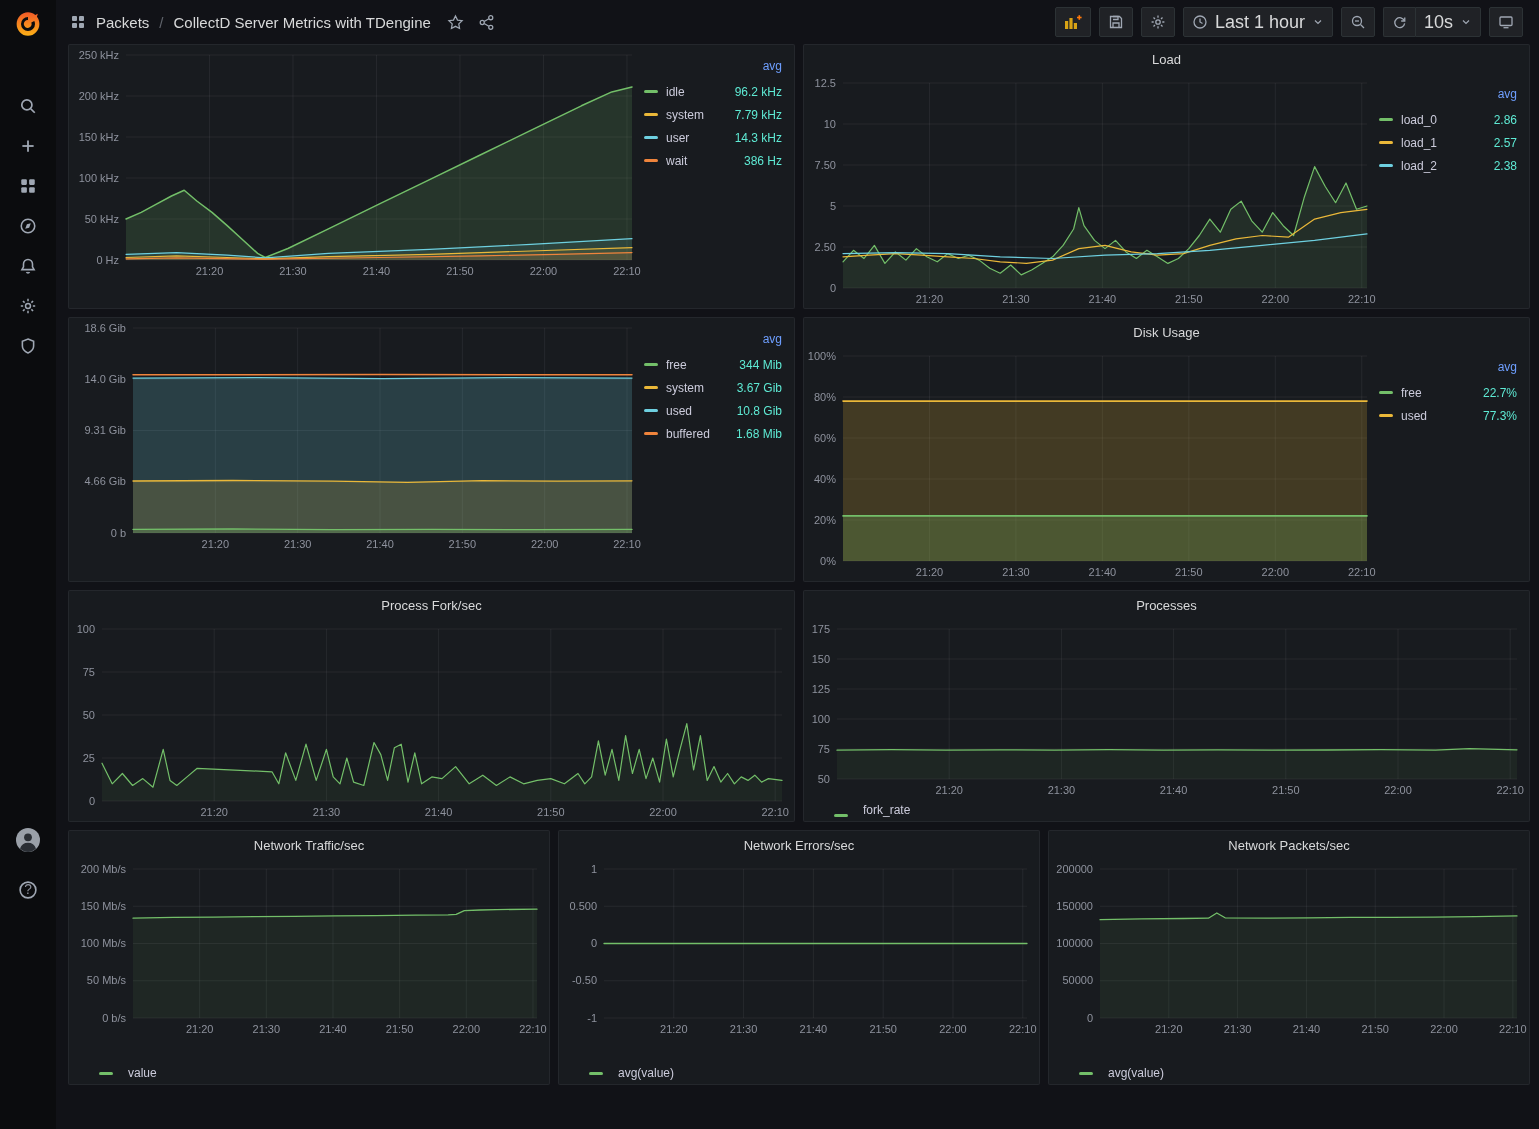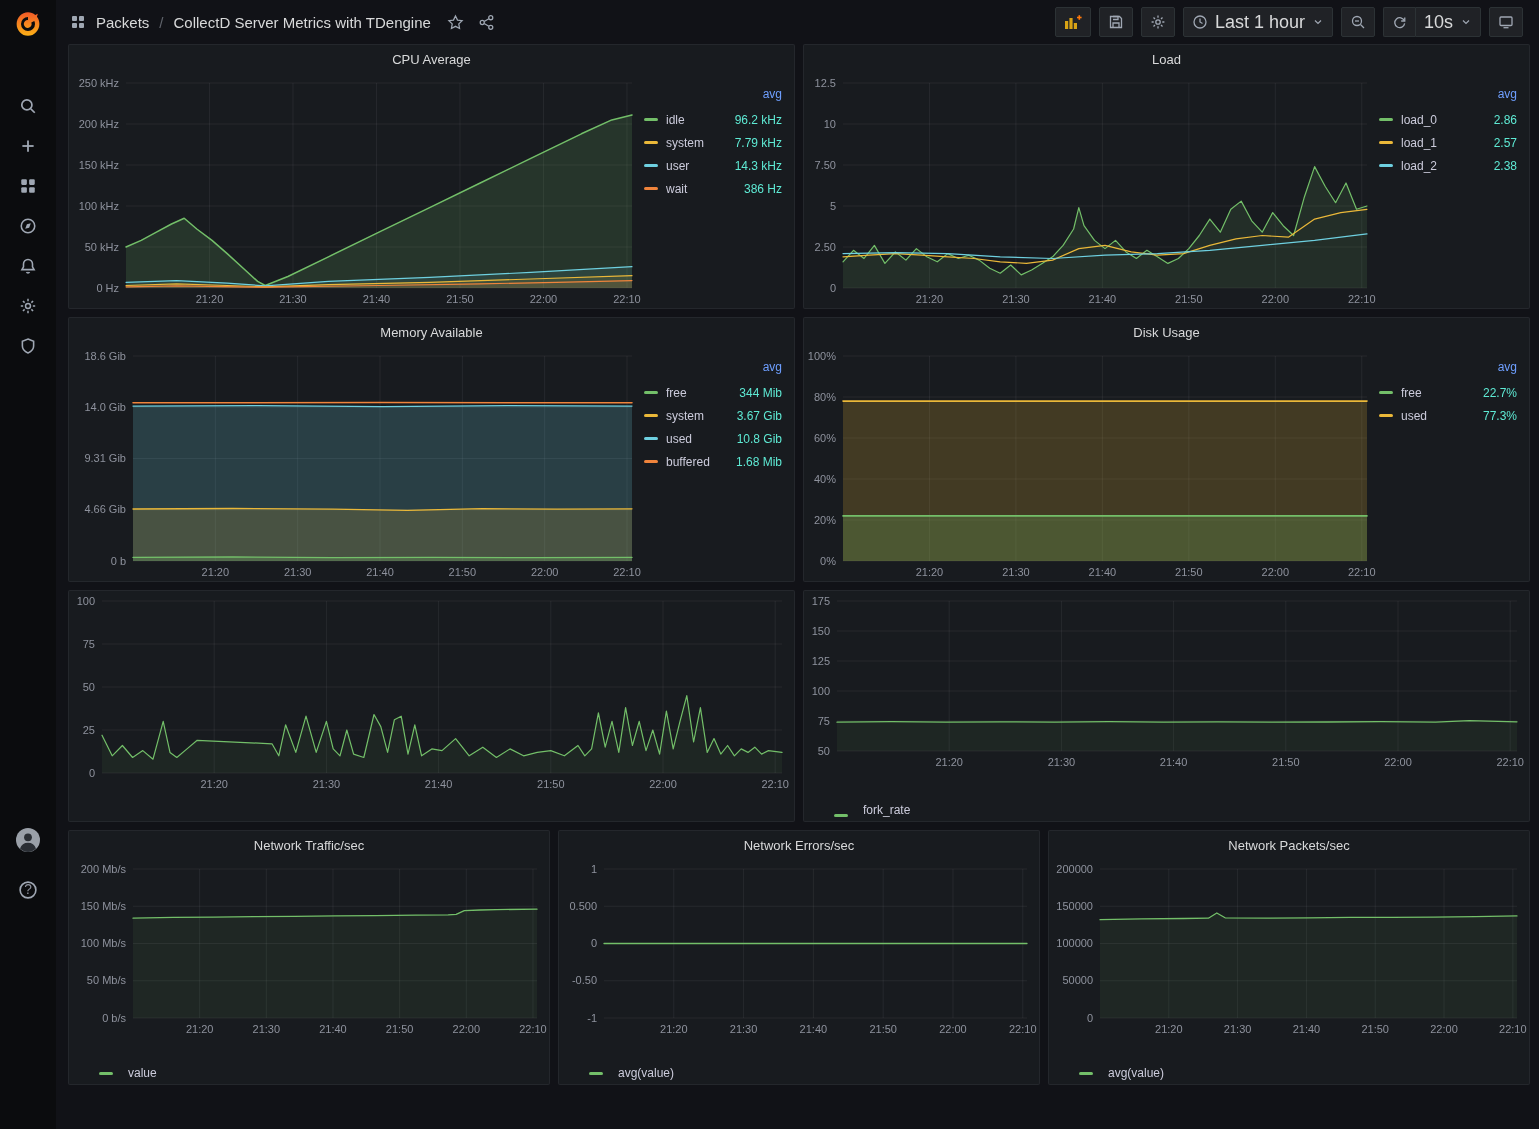--- a/index.html
+++ b/index.html
@@ -215,23 +215,20 @@
           </svg>
       </div>
     </div>
   </header>
 
 
   <div class="grid">
 
     <div class="row h265">
       <section class="panel">
-        <header class="panel-header">
-            <span class="panel-title">CPU Average</span>
-          </header>
         <div class="panel-body">
           <div class="chart">
               <svg width="575" height="235">
                 <line x1="57" y1="10" x2="563" y2="10" stroke="rgba(204,204,220,0.08)"></line>
                 <text x="50" y="13.5" text-anchor="end">250 kHz</text>
                 <line x1="57" y1="51" x2="563" y2="51" stroke="rgba(204,204,220,0.08)"></line>
                 <text x="50" y="54.5" text-anchor="end">200 kHz</text>
                 <line x1="57" y1="92" x2="563" y2="92" stroke="rgba(204,204,220,0.08)"></line>
                 <text x="50" y="95.5" text-anchor="end">150 kHz</text>
                 <line x1="57" y1="133" x2="563" y2="133" stroke="rgba(204,204,220,0.08)"></line>
@@ -355,23 +352,20 @@
                 </span>
                 <span class="lg-val">2.38</span>
               </div>
             </aside>
         </div>
       </section>
     </div>
 
     <div class="row h265">
       <section class="panel">
-        <header class="panel-header">
-            <span class="panel-title">Memory Available</span>
-          </header>
         <div class="panel-body">
           <div class="chart">
               <svg width="575" height="235">
                 <line x1="64" y1="10" x2="563" y2="10" stroke="rgba(204,204,220,0.08)"></line>
                 <text x="57" y="13.5" text-anchor="end">18.6 Gib</text>
                 <line x1="64" y1="61.25" x2="563" y2="61.25" stroke="rgba(204,204,220,0.08)"></line>
                 <text x="57" y="64.75" text-anchor="end">14.0 Gib</text>
                 <line x1="64" y1="112.5" x2="563" y2="112.5" stroke="rgba(204,204,220,0.08)"></line>
                 <text x="57" y="116" text-anchor="end">9.31 Gib</text>
                 <line x1="64" y1="163.75" x2="563" y2="163.75" stroke="rgba(204,204,220,0.08)"></line>
@@ -485,20 +479,23 @@
                 </span>
                 <span class="lg-val">77.3%</span>
               </div>
             </aside>
         </div>
       </section>
     </div>
 
     <div class="row h232">
       <section class="panel">
+        <header class="panel-header">
+            <span class="panel-title">Process Fork/sec</span>
+          </header>
         <div class="panel-body">
           <div class="chart">
               <svg width="725" height="202">
                 <line x1="33" y1="10" x2="713" y2="10" stroke="rgba(204,204,220,0.08)"></line>
                 <text x="26" y="13.5" text-anchor="end">100</text>
                 <line x1="33" y1="53" x2="713" y2="53" stroke="rgba(204,204,220,0.08)"></line>
                 <text x="26" y="56.5" text-anchor="end">75</text>
                 <line x1="33" y1="96" x2="713" y2="96" stroke="rgba(204,204,220,0.08)"></line>
                 <text x="26" y="99.5" text-anchor="end">50</text>
                 <line x1="33" y1="139" x2="713" y2="139" stroke="rgba(204,204,220,0.08)"></line>
@@ -517,20 +514,23 @@
                 <text x="594" y="197" text-anchor="middle">22:00</text>
                 <line x1="706.2" y1="10" x2="706.2" y2="182" stroke="rgba(204,204,220,0.08)"></line>
                 <text x="706.2" y="197" text-anchor="middle">22:10</text>
                 <path d="M33.0,144.2L43.2,164.8L53.4,154.5L63.6,166.5L73.8,159.6L84.0,168.2L94.2,130.4L101.0,161.4L107.8,166.5L118.0,157.9L128.2,149.3L203.0,152.8L209.8,164.8L216.6,133.8L226.8,161.4L237.0,125.2L247.2,161.4L257.4,130.4L264.2,157.9L271.0,164.8L277.8,139.0L284.6,163.1L294.8,166.5L305.0,123.5L311.8,135.6L318.6,161.4L325.4,128.7L332.2,125.2L339.0,163.1L345.8,133.8L352.6,164.8L362.8,157.9L373.0,159.6L386.6,147.6L400.2,164.8L413.8,156.2L427.4,166.5L441.0,157.9L454.6,164.8L468.2,161.4L481.8,159.6L495.4,164.8L509.0,154.5L515.8,164.8L522.6,157.9L529.4,121.8L536.2,156.2L543.0,130.4L549.8,161.4L556.6,116.6L563.4,154.5L570.2,130.4L577.0,159.6L583.8,139.0L590.6,163.1L597.4,120.1L604.2,157.9L611.0,130.4L617.8,104.6L624.6,151.0L631.4,116.6L638.2,161.4L645.0,147.6L651.8,163.1L658.6,154.5L665.4,164.8L672.2,157.9L679.0,161.4L685.8,156.2L692.6,163.1L699.4,159.6L713.0,161.4L713.0,182.0L33.0,182.0Z" fill="#73bf69" fill-opacity="0.07" stroke="none"></path>
                 <path d="M33.0,144.2L43.2,164.8L53.4,154.5L63.6,166.5L73.8,159.6L84.0,168.2L94.2,130.4L101.0,161.4L107.8,166.5L118.0,157.9L128.2,149.3L203.0,152.8L209.8,164.8L216.6,133.8L226.8,161.4L237.0,125.2L247.2,161.4L257.4,130.4L264.2,157.9L271.0,164.8L277.8,139.0L284.6,163.1L294.8,166.5L305.0,123.5L311.8,135.6L318.6,161.4L325.4,128.7L332.2,125.2L339.0,163.1L345.8,133.8L352.6,164.8L362.8,157.9L373.0,159.6L386.6,147.6L400.2,164.8L413.8,156.2L427.4,166.5L441.0,157.9L454.6,164.8L468.2,161.4L481.8,159.6L495.4,164.8L509.0,154.5L515.8,164.8L522.6,157.9L529.4,121.8L536.2,156.2L543.0,130.4L549.8,161.4L556.6,116.6L563.4,154.5L570.2,130.4L577.0,159.6L583.8,139.0L590.6,163.1L597.4,120.1L604.2,157.9L611.0,130.4L617.8,104.6L624.6,151.0L631.4,116.6L638.2,161.4L645.0,147.6L651.8,163.1L658.6,154.5L665.4,164.8L672.2,157.9L679.0,161.4L685.8,156.2L692.6,163.1L699.4,159.6L713.0,161.4" fill="none" stroke="#73bf69" stroke-width="1.2" stroke-linejoin="round" stroke-linecap="round"></path>
               </svg>
             </div>
         </div>
       </section>
       <section class="panel">
+        <header class="panel-header">
+            <span class="panel-title">Processes</span>
+          </header>
         <div class="panel-body">
           <div class="chart">
               <svg width="725" height="180">
                 <line x1="33" y1="10" x2="713" y2="10" stroke="rgba(204,204,220,0.08)"></line>
                 <text x="26" y="13.5" text-anchor="end">175</text>
                 <line x1="33" y1="40" x2="713" y2="40" stroke="rgba(204,204,220,0.08)"></line>
                 <text x="26" y="43.5" text-anchor="end">150</text>
                 <line x1="33" y1="70" x2="713" y2="70" stroke="rgba(204,204,220,0.08)"></line>
                 <text x="26" y="73.5" text-anchor="end">125</text>
                 <line x1="33" y1="100" x2="713" y2="100" stroke="rgba(204,204,220,0.08)"></line>

